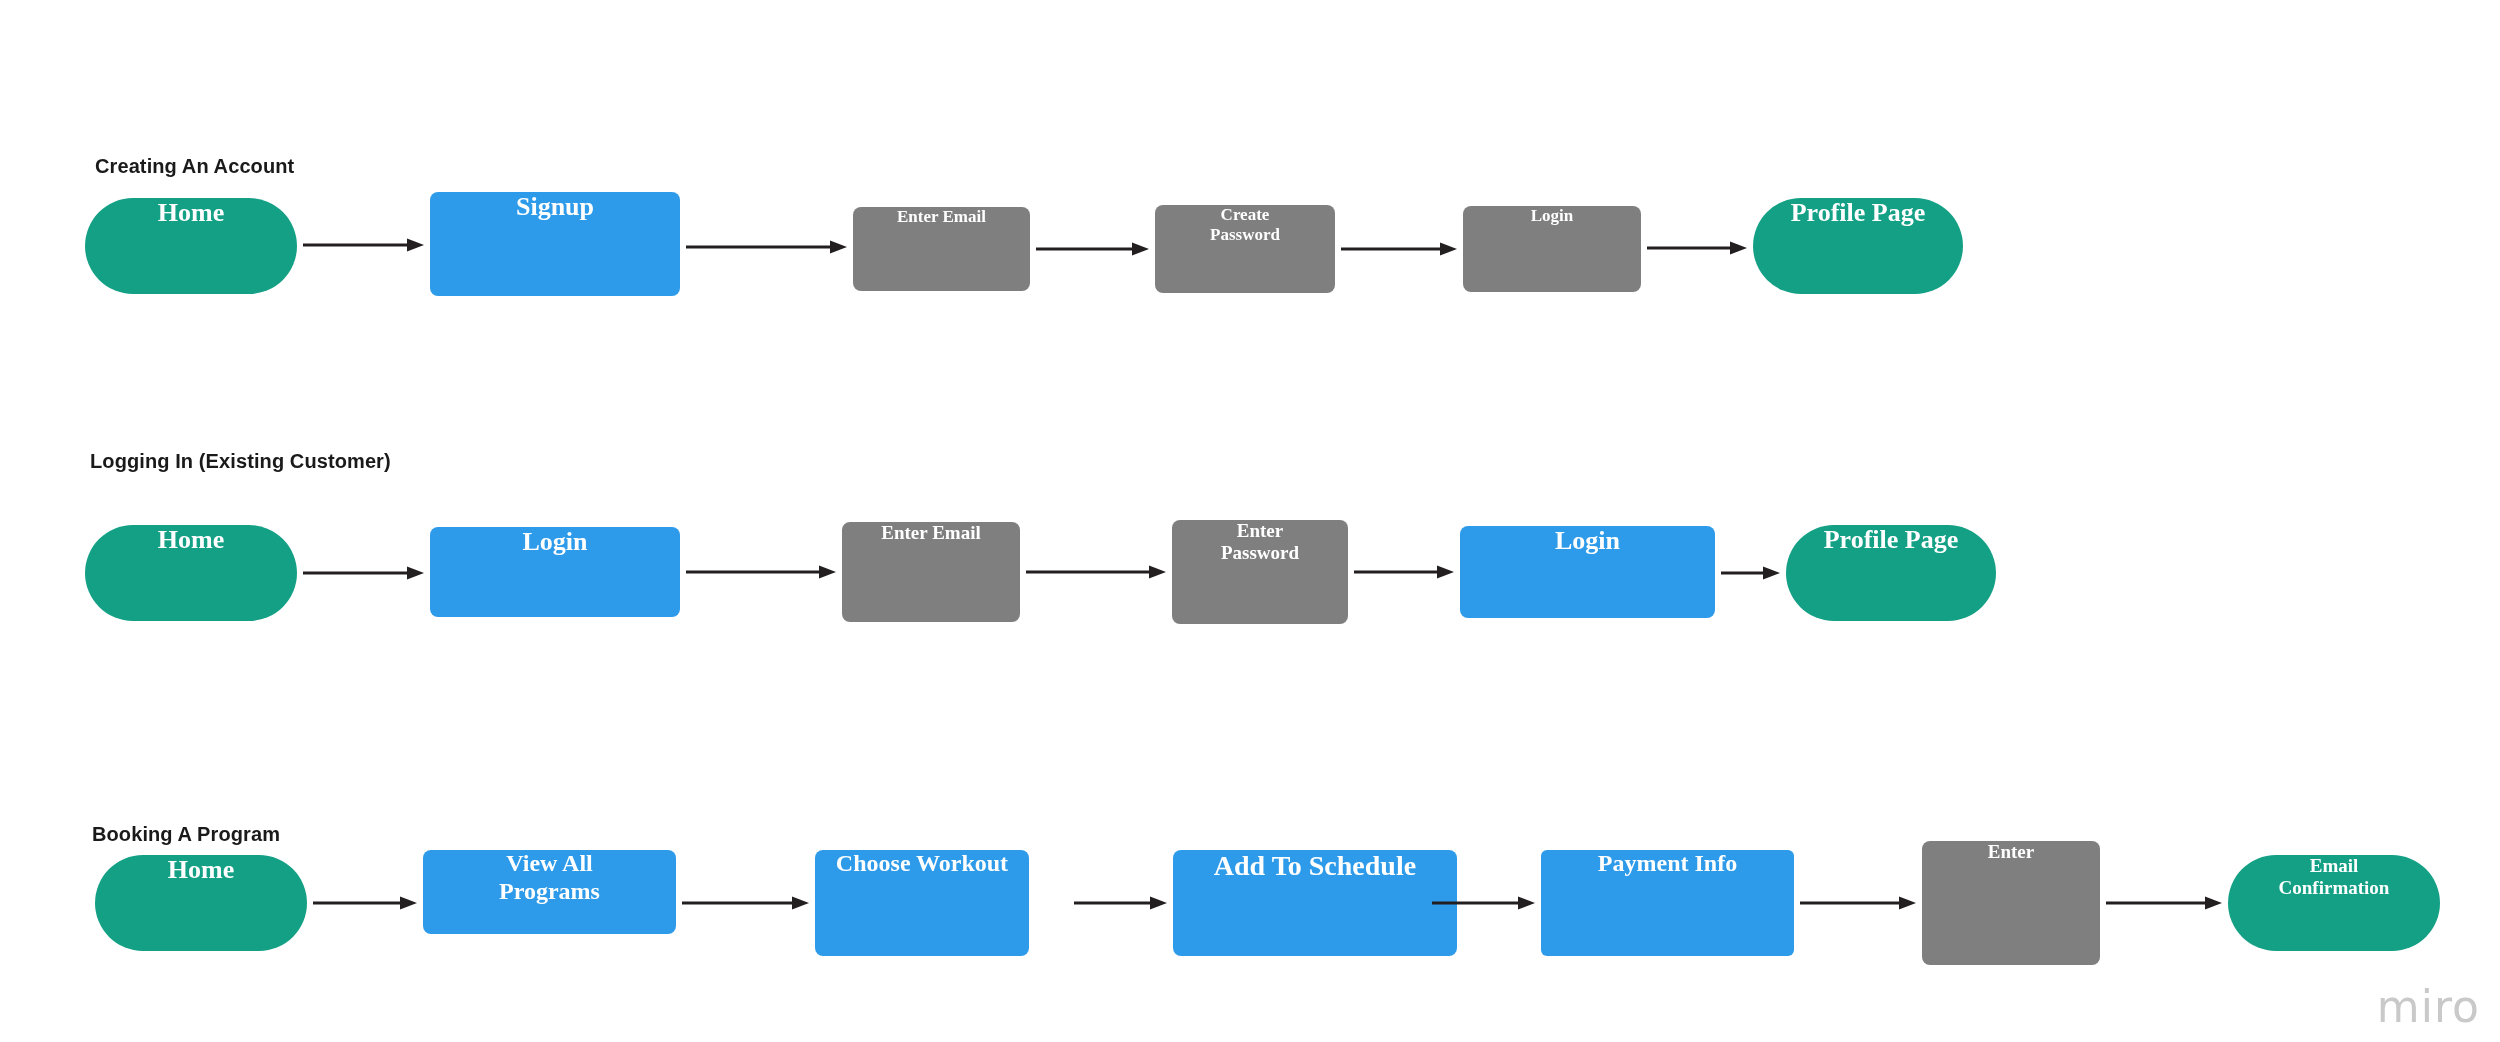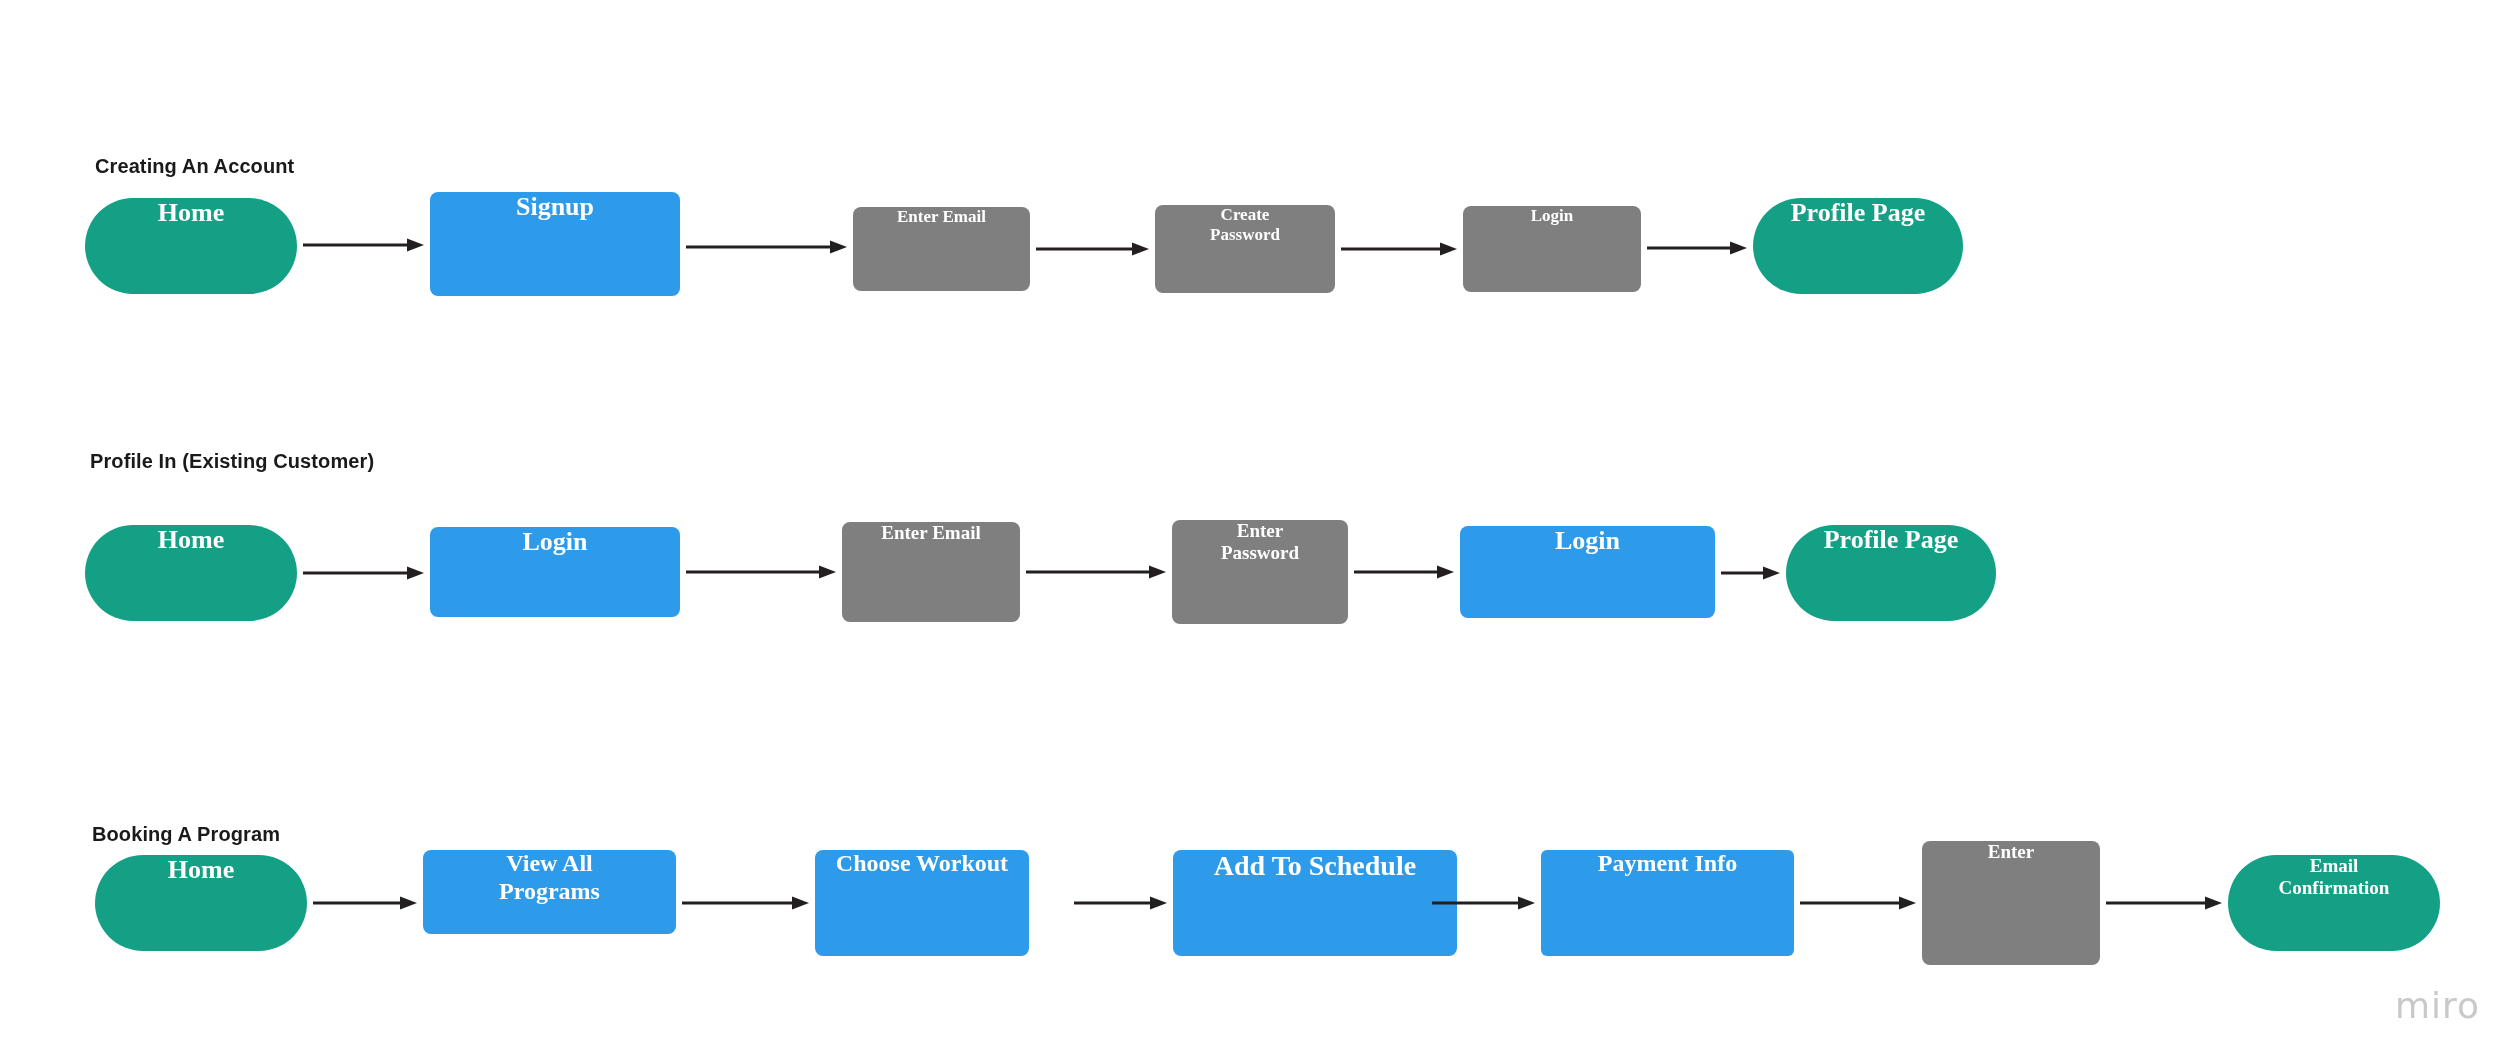--- a/index.html
+++ b/index.html
@@ -75,22 +75,22 @@
     position: absolute;
     height: 20px;
     display: block;
   }
   .arrow svg { display: block; }
 
   
   .watermark {
     position: absolute;
     right: 20px;
-    bottom: 16px;
-    font-size: 36px;
+    bottom: 10px;
+    font-size: 44px;
     font-weight: 400;
     color: #c9c9c9;
     letter-spacing: 1px;
     font-family: "DejaVu Sans", sans-serif;
     margin-left: 20px;
   }
 </style>
 </head>
 <body>
 
@@ -142,21 +142,21 @@
           </svg>
         </div>
         <div class="arrow" style="left: 1647px; top: 238.5px;">
           <svg width="100" height="18" viewBox="0 0 100 18">
             <line x1="0" y1="9" x2="86" y2="9" stroke="#231f20" stroke-width="3.2"></line>
             <path d="M83 2.5 L100 9 L83 15.5 Z" fill="#231f20"></path>
           </svg>
         </div>
       </div>
       <div class="flow-row" style="top: 0px;">
-        <div class="row-title" style="left: 90px; top: 450px;">Profile In (Existing Customer)</div>
+        <div class="row-title" style="left: 90px; top: 450px;">Logging In (Existing Customer)</div>
         <div class="node green" style="left: 85px; top: 525px; width: 212px; height: 96px; font-size: 26px;">
           <span class="label">Home</span>
         </div>
         <div class="node blue" style="left: 430px; top: 527px; width: 250px; height: 90px; font-size: 26px;">
           <span class="label">Login</span>
         </div>
         <div class="node gray" style="left: 842px; top: 522px; width: 178px; height: 100px; font-size: 19px;">
           <span class="label">Enter Email</span>
         </div>
         <div class="node gray" style="left: 1172px; top: 520px; width: 176px; height: 104px; font-size: 19px;">

